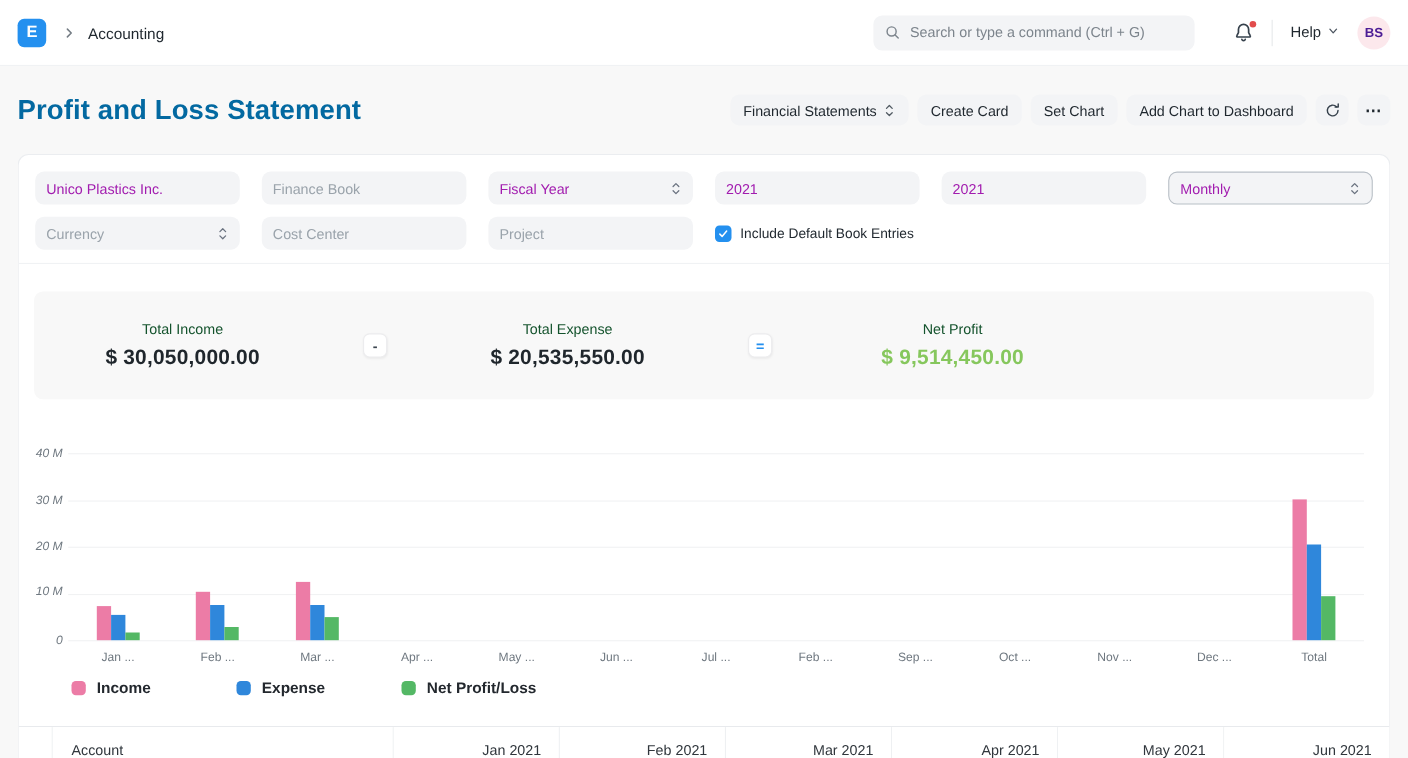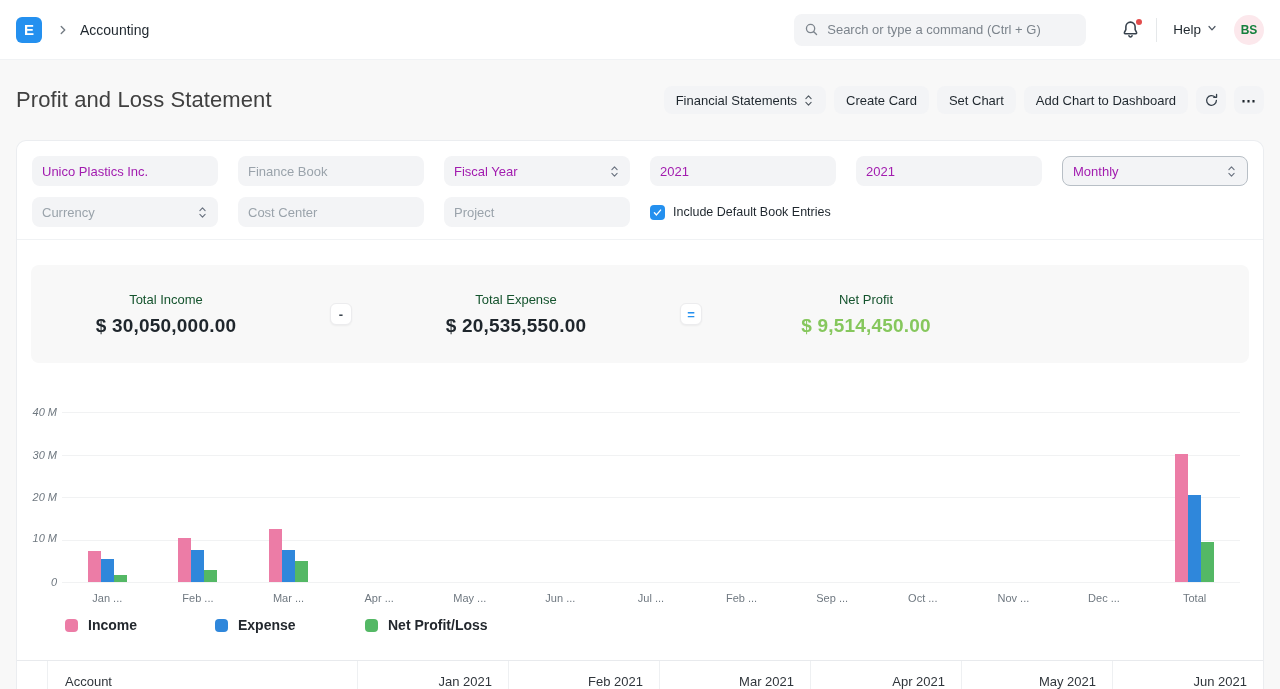--- a/index.html
+++ b/index.html
@@ -38,30 +38,30 @@
     position:absolute; top:-1px; right:-2px; width:6px; height:6px;
     border-radius:50%; background:#e24c4c;
   }
   .nav-divider{ width:1px; height:24px; background:#e5e8ea; margin:0 16px; }
   .help-btn{
     display:flex; align-items:flex-start; gap:5px; cursor:pointer;
     font-size:13.5px; color:#1f272e;
   }
   .avatar{
     width:30px; height:30px; border-radius:50%; background:#fce8ec;
-    color:#15803d; font-size:12px; font-weight:700; margin-left:16px;
+    color:#4c1d95; font-size:12px; font-weight:700; margin-left:16px;
     display:flex; align-items:center; justify-content:center; cursor:pointer;
   }
 
   
   .page-head{
     height:80px; display:flex; align-items:center; justify-content:space-between;
     padding:0 16px;
   }
-  .page-title{ font-size:22px; font-weight:400; color:#404040; letter-spacing:.1px; }
+  .page-title{ font-size:25px; font-weight:700; color:#0369a1; letter-spacing:.1px; }
   .actions{ display:flex; align-items:center; gap:8px; }
   .btn{
     height:28px; background:#f3f4f6; border:none; border-radius:8px;
     padding:0 12px; font-family:"Liberation Sans",sans-serif;
     font-size:13px; font-weight:500; color:#1f272e; cursor:pointer;
     display:flex; align-items:center; gap:6px; white-space:nowrap;
   }
   .btn.icon-btn{ width:30px; padding:0; justify-content:center; }
   .ellipsis{ font-size:15px; font-weight:700; letter-spacing:1px; line-height:1; }
 

